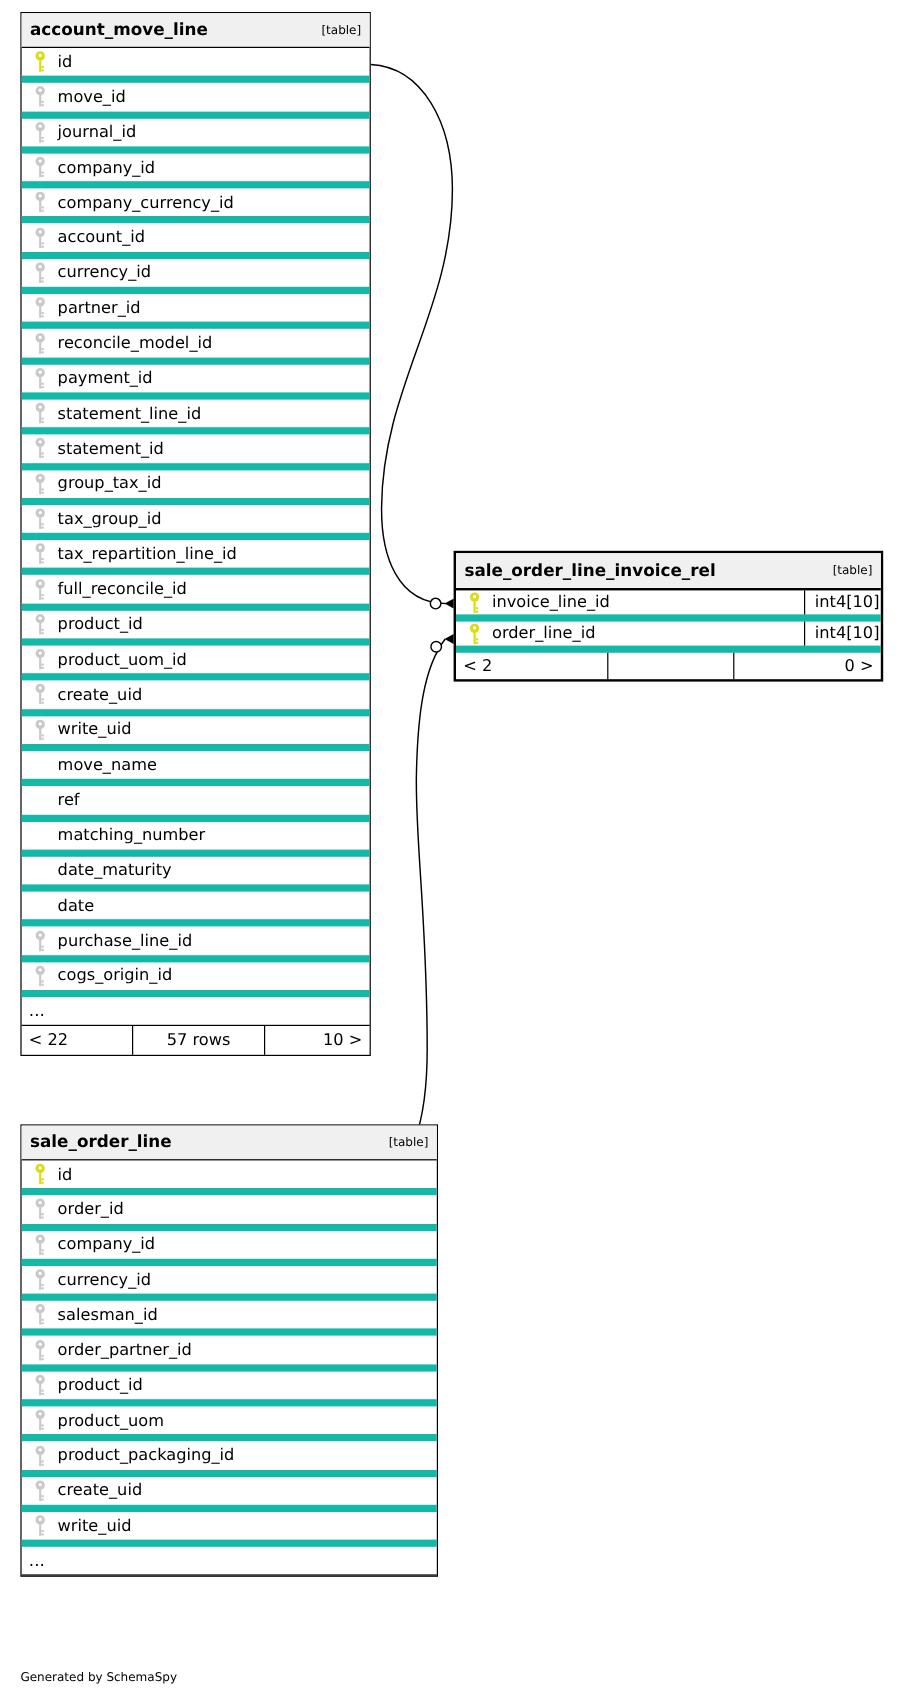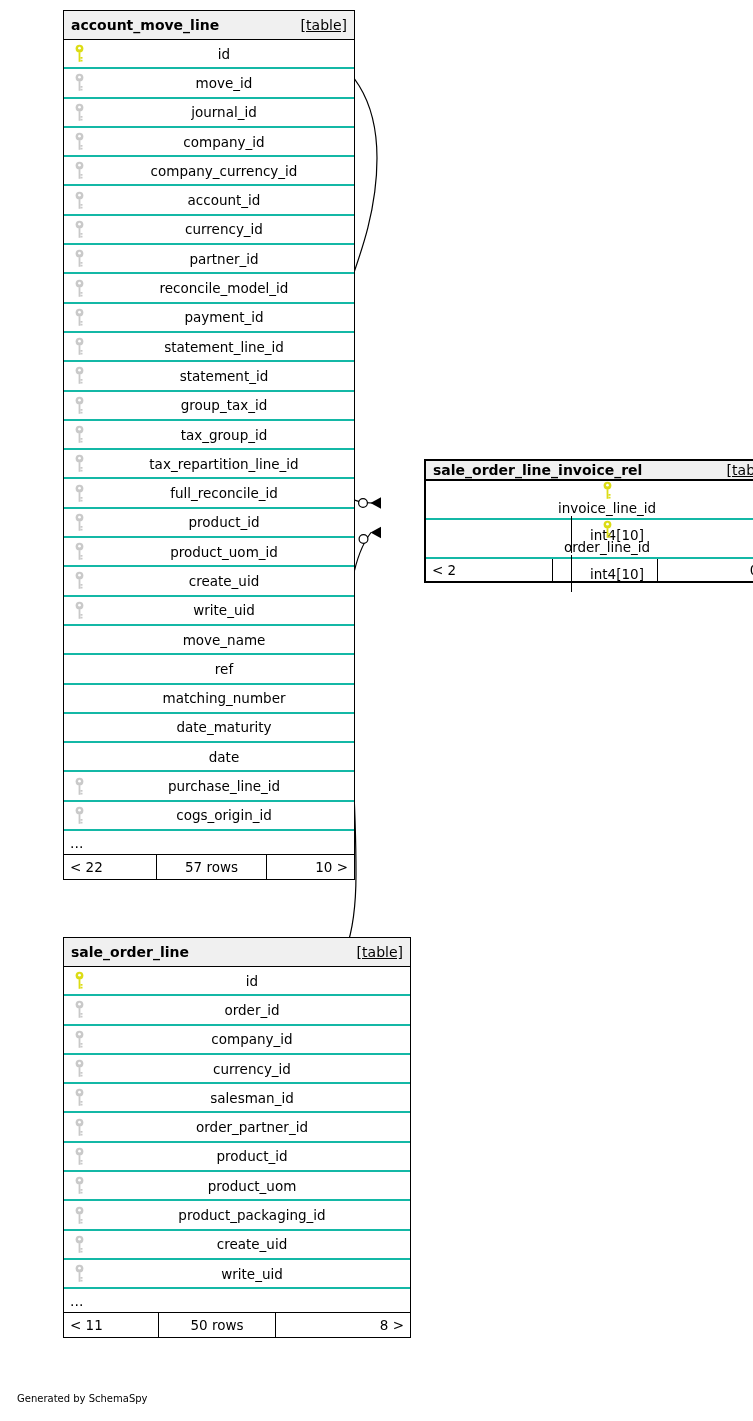--- a/index.html
+++ b/index.html
@@ -4,42 +4,42 @@
 <style>
   html,body{margin:0;padding:0;background:#ffffff;}
   #canvas{
     position:relative;width:753px;height:1421px;background:#ffffff;
     font-family:"DejaVu Sans","Liberation Sans",sans-serif;color:#000;
     overflow:hidden;
   }
   #relations{position:absolute;left:0;top:0;pointer-events:none;}
   .db-table{
     position:absolute;background:#ffffff;border:1px solid #000;
-    box-sizing:border-box;z-index:2;margin-left:46px;
+    box-sizing:border-box;z-index:2;
   }
   .db-table.focal{border-width:2px;}
   .tbl-header{
     display:flex;justify-content:space-between;align-items:center;
     height:29px;background:#f0f0f0;border-bottom:1px solid #000;
     padding:0 7px;box-sizing:border-box;
   }
-  .focal .tbl-header{height:20px;border-bottom-width:2px;}
+  .focal .tbl-header{height:31px;border-bottom-width:2px;}
   .tname{font-weight:bold;font-size:14px;white-space:nowrap;}
-  .tbadge{font-size:14px;white-space:nowrap;text-decoration:underline;}
+  .tbadge{font-size:10px;white-space:nowrap;}
   .col-row{
     display:flex;align-items:center;height:29.3px;
-    border-bottom:2px solid #14b8a6;box-sizing:border-box;text-align:center;
-  }
-  .focal .col-row{height:39px;flex-direction:column;}
+    border-bottom:6px solid #14b8a6;box-sizing:border-box;
+  }
+  .focal .col-row{height:26px;}
   .key-slot{width:12px;margin-left:10px;display:inline-flex;align-items:center;flex:0 0 12px;}
   .key-slot svg{display:block;}
   .col-name{font-size:13.5px;margin-left:8px;flex:1;white-space:nowrap;}
   .type-cell{
     font-size:13.5px;border-left:1px solid #000;height:100%;
-    display:inline-flex;align-items:center;padding-left:18px;
+    display:inline-flex;align-items:center;padding-left:8px;
     box-sizing:border-box;flex:0 0 auto;white-space:nowrap;
   }
   .ellipsis-row{
     height:24px;border-bottom:1px solid #000;font-size:14px;
     padding-left:6px;display:flex;align-items:center;box-sizing:border-box;
   }
   .pager-row{display:flex;height:24px;font-size:13.5px;align-items:stretch;}
   .focal .pager-row{height:22px;}
   .pager-cell{
     display:flex;align-items:center;padding:0 6px;
@@ -533,21 +533,16 @@
             <circle cx="5.5" cy="4.6" r="3.9" fill="#c9c9c9"></circle>
             <circle cx="5.5" cy="4.2" r="1.35" fill="#ffffff"></circle>
             <rect x="4.6" y="8.2" width="1.8" height="9.6" fill="#c9c9c9"></rect>
             <rect x="6.4" y="13" width="2.1" height="1.7" fill="#c9c9c9"></rect>
             <rect x="6.4" y="15.8" width="2.1" height="1.7" fill="#c9c9c9"></rect>
           </svg>
         </span>
         <span class="col-name">write_uid</span>
       </div>
       <div class="ellipsis-row">...</div>
-      <div class="pager-row">
-        <span class="pager-cell" style="width:95px">&lt; 11</span>
-        <span class="pager-cell center" style="width:117px">50 rows</span>
-        <span class="pager-cell right">8 &gt;</span>
-      </div>
     </div>
 
   <div id="footer-note">Generated by SchemaSpy</div>
 </div>
 
 </body></html>

